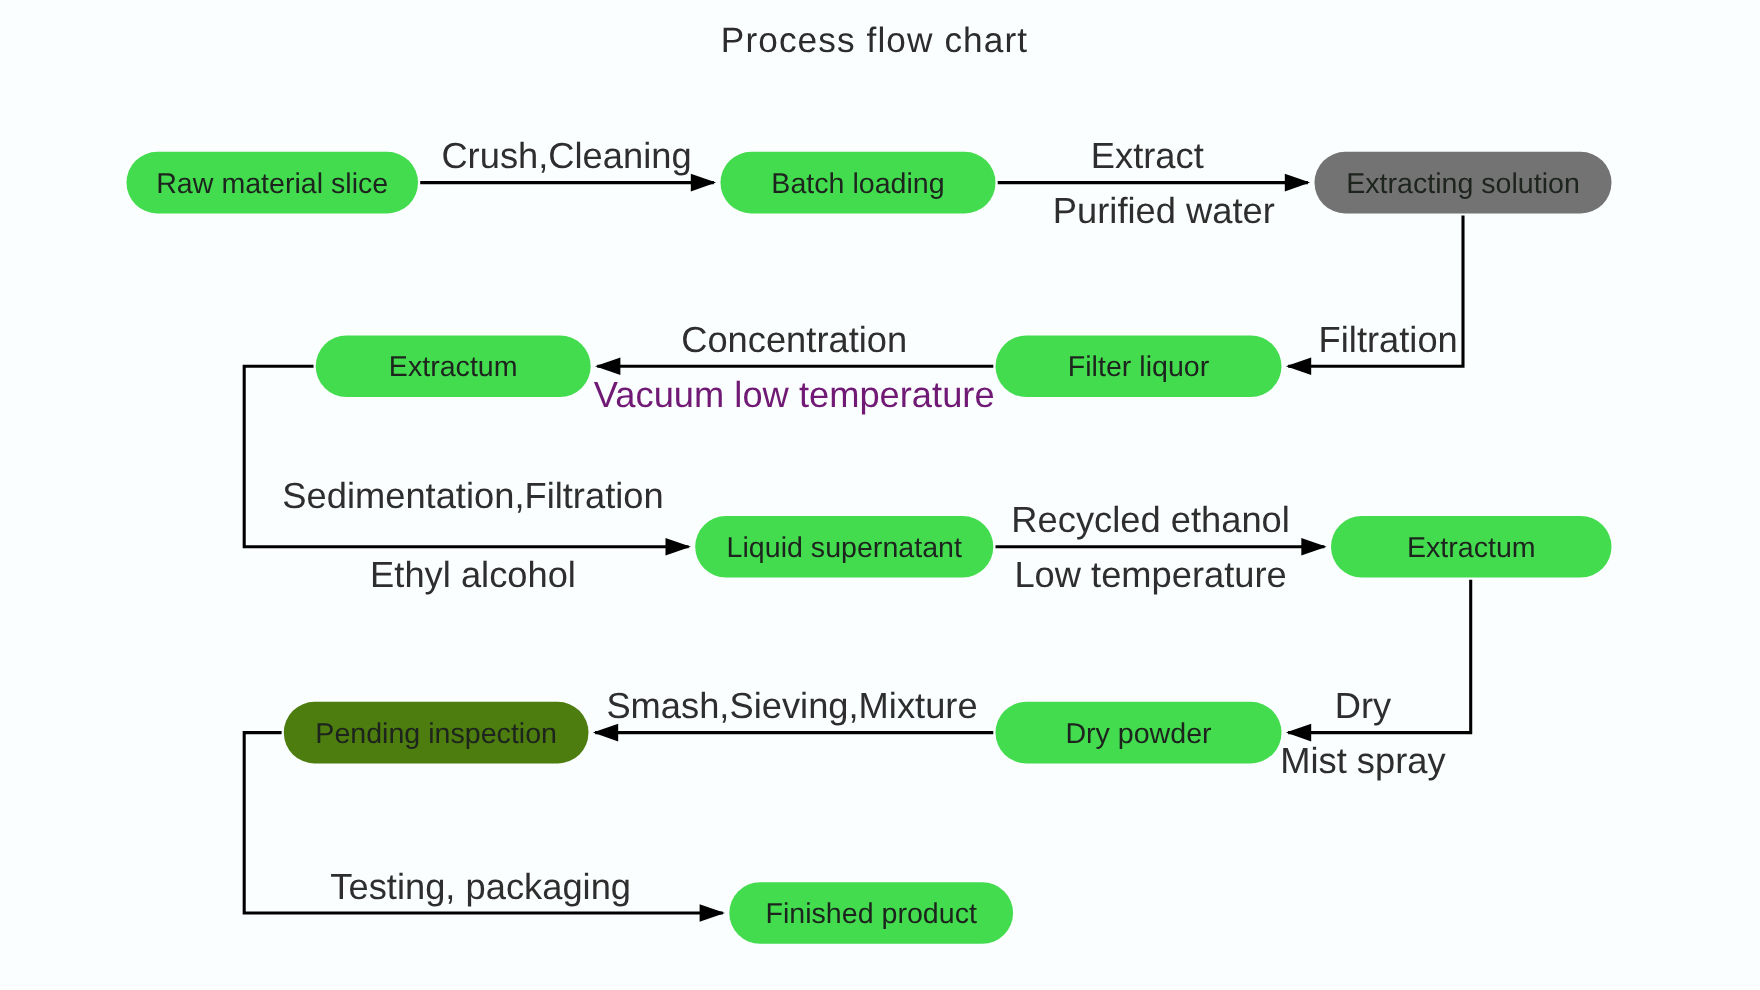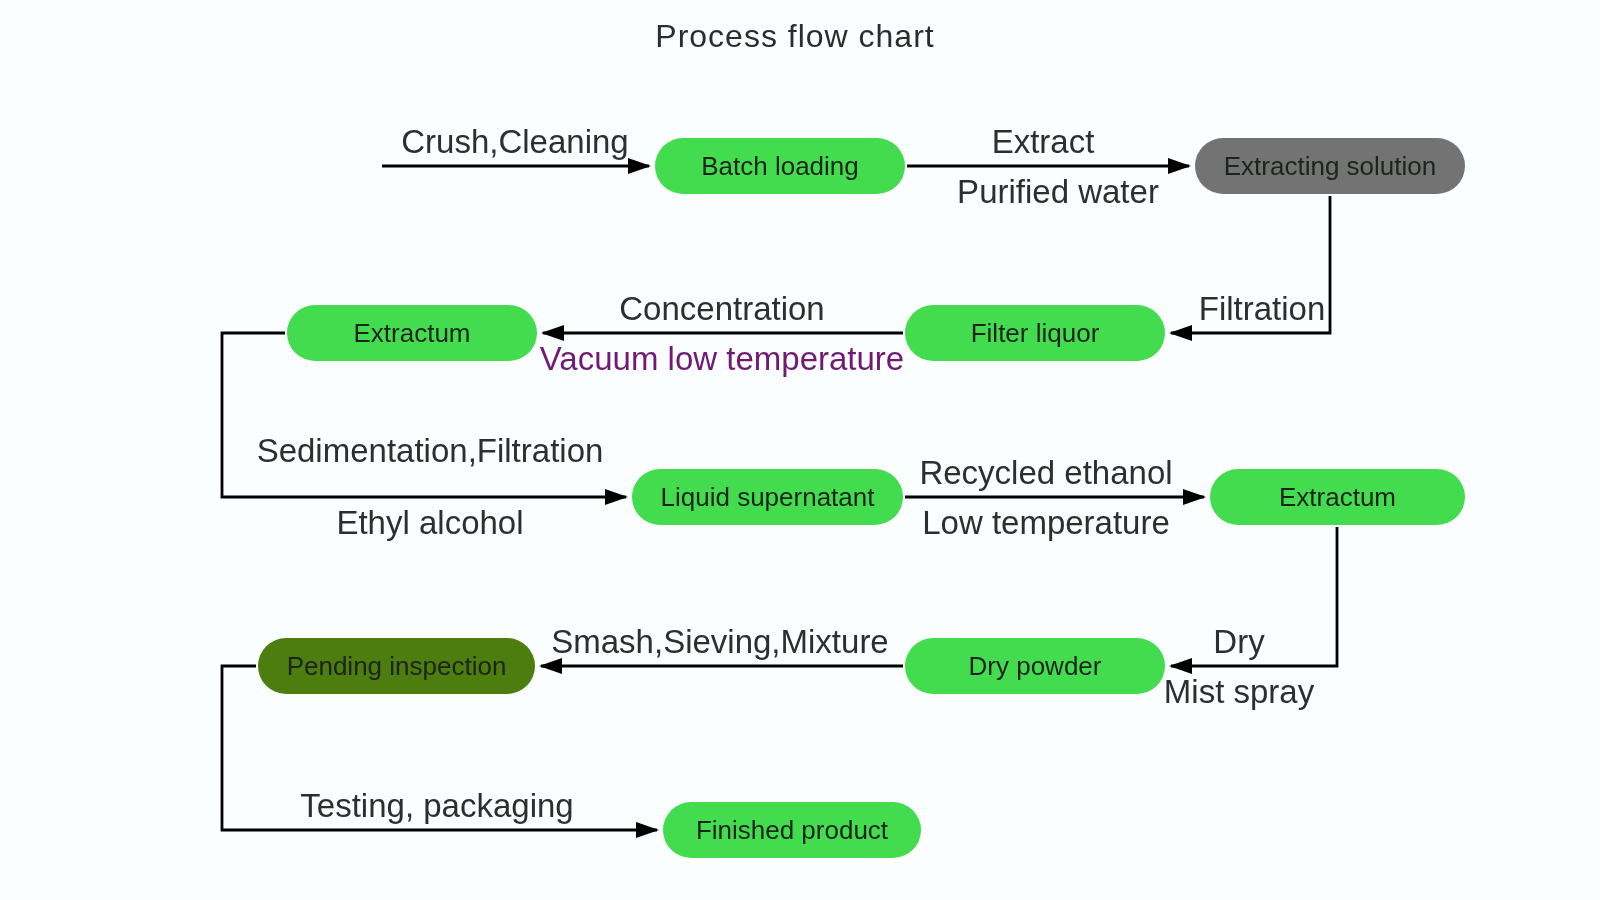--- a/index.html
+++ b/index.html
@@ -86,20 +86,23 @@
     <div class="edge-label" style="left: 722px; color: rgb(46, 46, 46); bottom: 573px;">Concentration</div>
     <div class="edge-label" style="left: 722px; color: #701a75; top: 341px;">Vacuum low temperature</div>
     <div class="edge-label" style="left: 430px; color: rgb(46, 46, 46); bottom: 431px;">Sedimentation,Filtration</div>
     <div class="edge-label" style="left: 430px; color: rgb(46, 46, 46); top: 505px;">Ethyl alcohol</div>
     <div class="edge-label" style="left: 1046px; color: rgb(46, 46, 46); bottom: 409px;">Recycled ethanol</div>
     <div class="edge-label" style="left: 1046px; color: rgb(46, 46, 46); top: 505px;">Low temperature</div>
     <div class="edge-label" style="left: 1239px; color: rgb(46, 46, 46); bottom: 240px;">Dry</div>
     <div class="edge-label" style="left: 1239px; color: rgb(46, 46, 46); top: 674px;">Mist spray</div>
     <div class="edge-label" style="left: 720px; color: rgb(46, 46, 46); bottom: 240px;">Smash,Sieving,Mixture</div>
     <div class="edge-label" style="left: 437px; color: rgb(46, 46, 46); bottom: 76px;">Testing, packaging</div>
+    <div class="node" style="left: 115px; top: 138px; width: 265px; height: 56px; background: rgb(67, 220, 79); color: rgb(29, 35, 29);">
+      <span>Raw material slice</span>
+    </div>
     <div class="node" style="left: 655px; top: 138px; width: 250px; height: 56px; background: rgb(67, 220, 79); color: rgb(29, 35, 29);">
       <span>Batch loading</span>
     </div>
     <div class="node" style="left: 1195px; top: 138px; width: 270px; height: 56px; background: #737373; color: rgb(29, 35, 29);">
       <span>Extracting solution</span>
     </div>
     <div class="node" style="left: 287px; top: 305px; width: 250px; height: 56px; background: rgb(67, 220, 79); color: rgb(29, 35, 29);">
       <span>Extractum</span>
     </div>
     <div class="node" style="left: 905px; top: 305px; width: 260px; height: 56px; background: rgb(67, 220, 79); color: rgb(29, 35, 29);">

